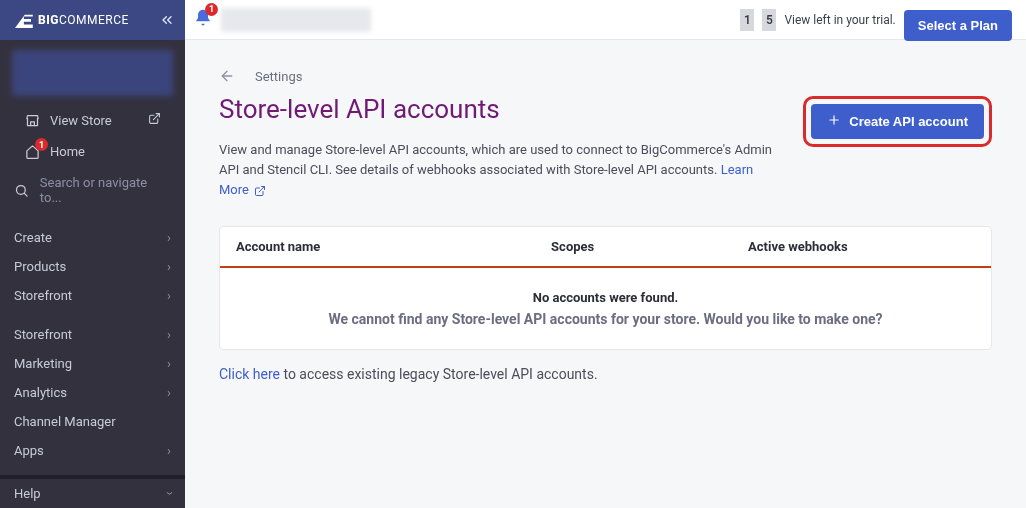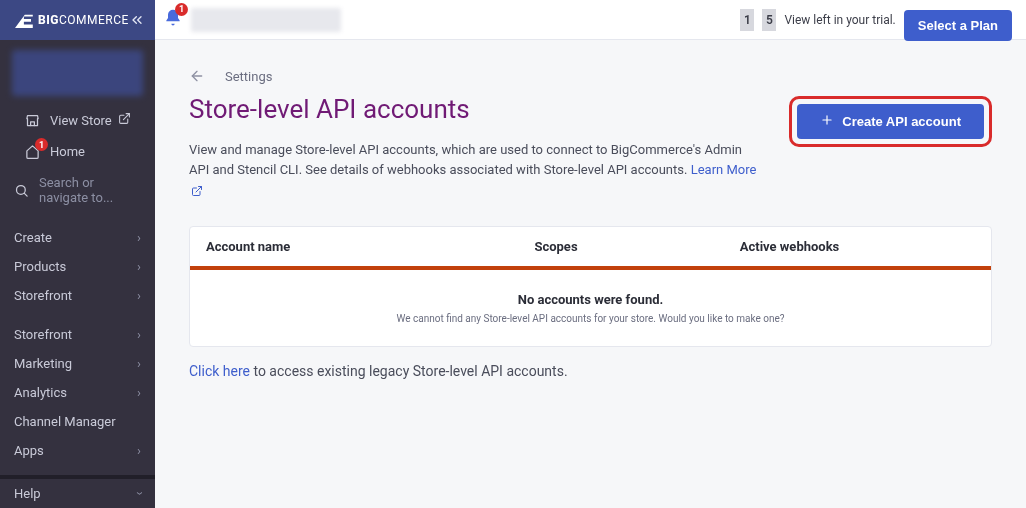--- a/index.html
+++ b/index.html
@@ -1,21 +1,21 @@
 <!DOCTYPE html>
 <html><head>
   <meta charset="utf-8">
   <style>
     * { margin: 0; padding: 0; box-sizing: border-box; }
     body { font-family: -apple-system, BlinkMacSystemFont, "Segoe UI", Roboto, Helvetica, Arial, sans-serif; width: 1026px; height: 508px; overflow: hidden; background: #f6f7f9; color: #313440; }
 
     .app { display: flex; height: 508px; }
 
     
-    .sidebar { width: 155px; background: #34313f; color: #c9cad8; display: flex; flex-direction: column; font-size: 13px; position: relative; }
+    .sidebar { width: 185px; background: #34313f; color: #c9cad8; display: flex; flex-direction: column; font-size: 13px; position: relative; }
     .sidebar .brand { height: 40px; background: #3c4884; display: flex; align-items: center; justify-content: space-between; padding: 0 10px 0 12px; }
     .brand-logo { display: flex; align-items: center; gap: 4px; }
     .brand-logo svg { flex-shrink: 0; }
     .brand-text { color: #fff; font-size: 12px; letter-spacing: .5px; font-weight: 400; }
     .brand-text b { font-weight: 800; }
     .collapse-chevron { color: #e3e6f3; display: flex; }
 
     .store-blur { margin: 10px 12px 8px; height: 46px; border-radius: 3px; background: #3c4884; filter: blur(3px); opacity: .9; }
 
     .side-item { display: flex; justify-content: space-between; padding: 8px 24px; cursor: pointer; }
@@ -51,28 +51,28 @@
     .crumb { display:flex; align-items:center; gap:20px; color:#6b6e80; font-size:13px; margin-bottom: 10px; }
     .crumb .arrow { color:#8e91a3; display:flex; }
     .page-title { font-size: 26px; font-weight:400; color:#701a75; margin-bottom: 16px; }
 
     .header-row { display:flex; align-items:flex-start; gap:30px; }
     .desc { font-size: 13px; color:#4a4d5b; line-height: 1.55; max-width: 640px; }
     .link { color:#3e5ecc; text-decoration:none; }
     .link-ic { display:inline-flex; align-items:center; vertical-align:middle; margin-left:2px; }
 
     .highlight-box { border: 3px solid #d92b2b; border-radius:10px; padding: 5px; margin-left:auto; margin-top: 2px; }
-    .btn-create { background:#3e5ecc; color:#fff; border:none; padding: 9px 23px; border-radius:4px; font-size:13px; font-weight:600; cursor:pointer; display:flex; align-items:center; gap:8px; white-space:nowrap; }
+    .btn-create { background:#3e5ecc; color:#fff; border:none; padding: 9px 16px; border-radius:4px; font-size:13px; font-weight:600; cursor:pointer; display:flex; align-items:center; gap:8px; white-space:nowrap; }
 
     .panel { margin-top: 26px; border:1px solid #e5e7ee; border-radius:4px; background:#fff; }
-    .thead { display:flex; padding: 12px 16px; font-size:13px; font-weight:700; color:#2b2d37; border-bottom:4px solid #c2410c; }
+    .thead { display:flex; padding: 12px 16px; font-size:13px; font-weight:700; color:#2b2d37; border-bottom:2px solid #c2410c; }
     .th { flex:1; }
     .empty { padding: 22px 16px; text-align:center; }
     .empty .t1 { font-size:13px; font-weight:700; color:#2b2d37; margin-bottom:6px; }
-    .empty .t2 { font-size:10px; color:#6b6e80; }
+    .empty .t2 { font-size:14px; color:#6b6e80;font-weight:bold; }
 
     .legacy { margin-top: 16px; font-size:14px; color:#4a4d5b; }
 
     
     svg.stroke { fill:none; stroke:currentColor; stroke-width:2; stroke-linecap:round; stroke-linejoin:round; }
   </style>
 </head>
 <body>
 
 <div class="app">

